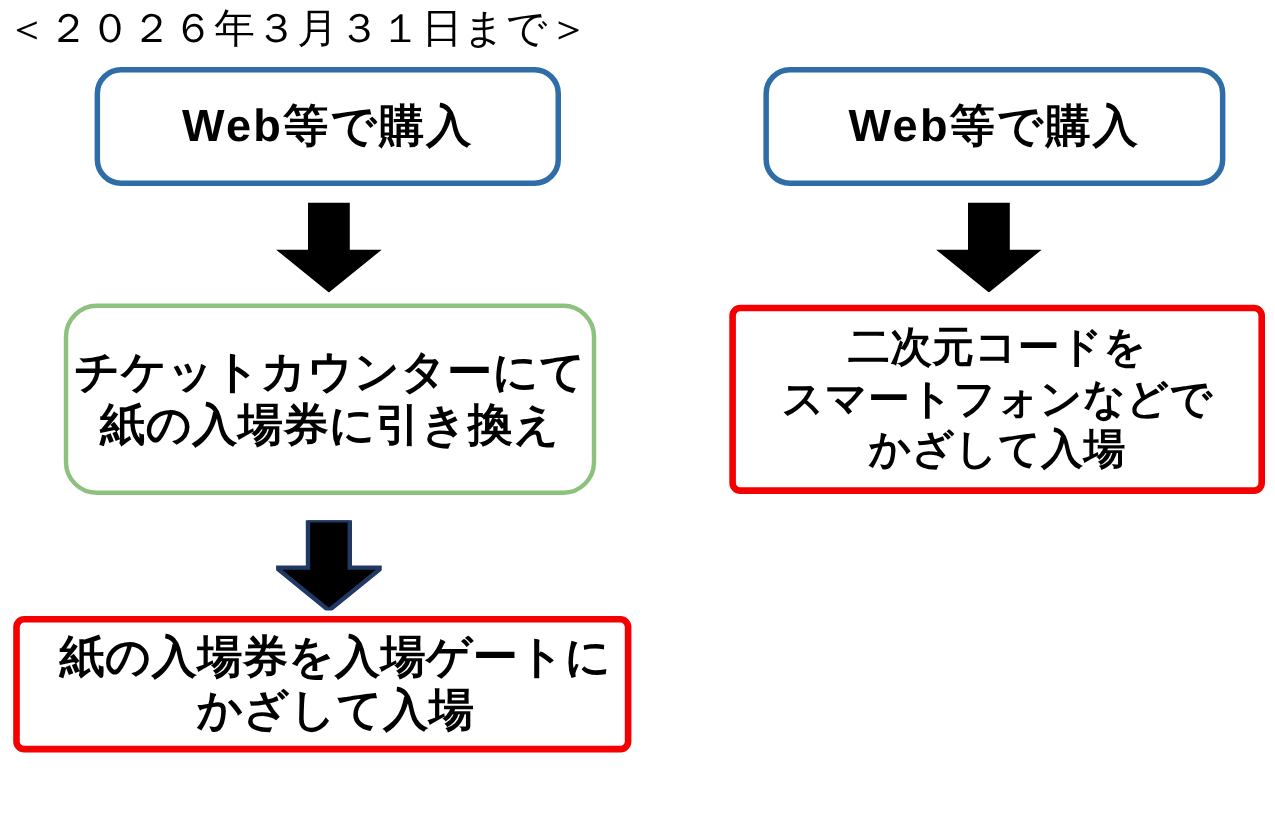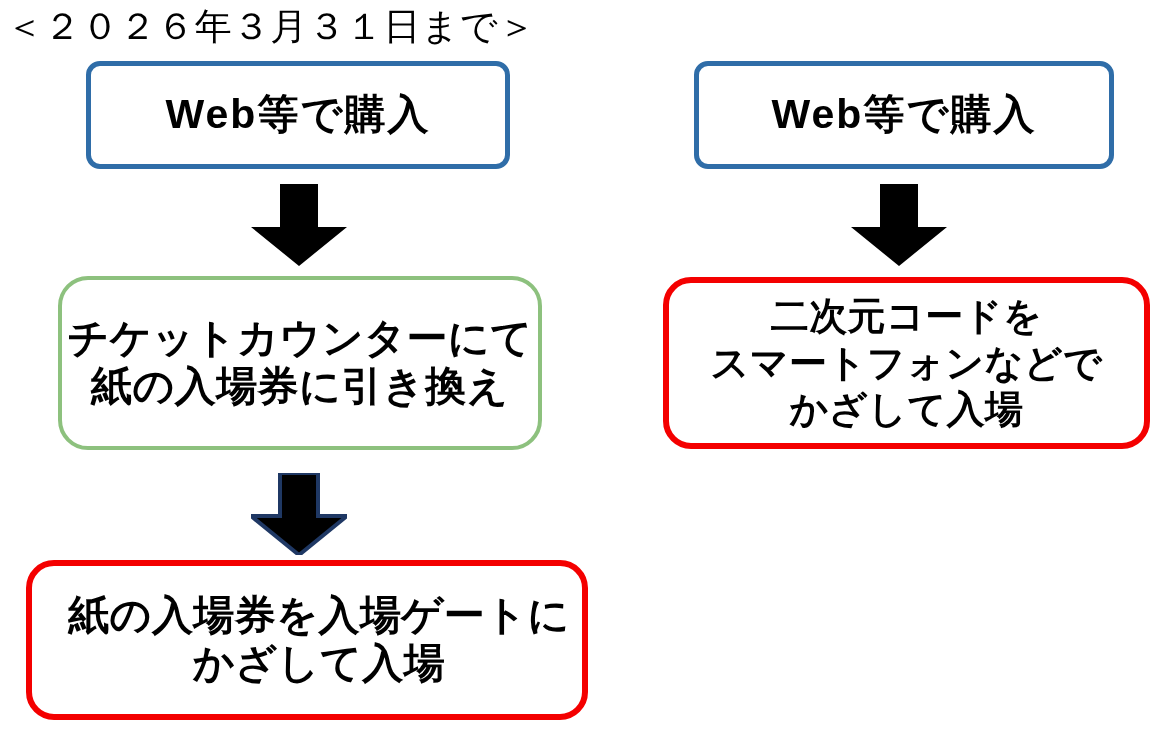--- a/index.html
+++ b/index.html
@@ -55,44 +55,44 @@
     width: 100%;
     font-weight: 700;
     color: #000000;
     line-height: 1.17;
     letter-spacing: 0.01em;
     white-space: pre-line;
   }
 
   .box-blue {
     border: 5px solid #2F6DA8;
-    border-radius: 14px;
+    border-radius: 24px;
   }
   .box-green {
     border: 4px solid #8DC17E;
     border-radius: 30px;
   }
   .box-red {
     border: 6px solid #F40000;
-    border-radius: 28px;
+    border-radius: 10px;
   }
 
   
   #box-buy-left {
     left: 86px;  top: 61px;  width: 424px; height: 108px;
   }
   #box-buy-left .box-text { font-size: 41px; letter-spacing: 0.05em; }
 
   #box-exchange {
     left: 58px;  top: 276px; width: 484px; height: 174px;
   }
   #box-exchange .box-text { font-size: 41px; }
 
   #box-paper-gate {
-    left: 26px;  top: 560px; width: 562px; height: 160px; padding-left: 24px;
+    left: 12px;  top: 560px; width: 562px; height: 124px; padding-left: 24px;
   }
   #box-paper-gate .box-text { font-size: 41px; }
 
   #box-buy-right {
     left: 694px; top: 61px;  width: 420px; height: 108px;
   }
   #box-buy-right .box-text { font-size: 41px; letter-spacing: 0.05em; }
 
   #box-qr-gate {
     left: 663px; top: 277px; width: 487px; height: 172px;

